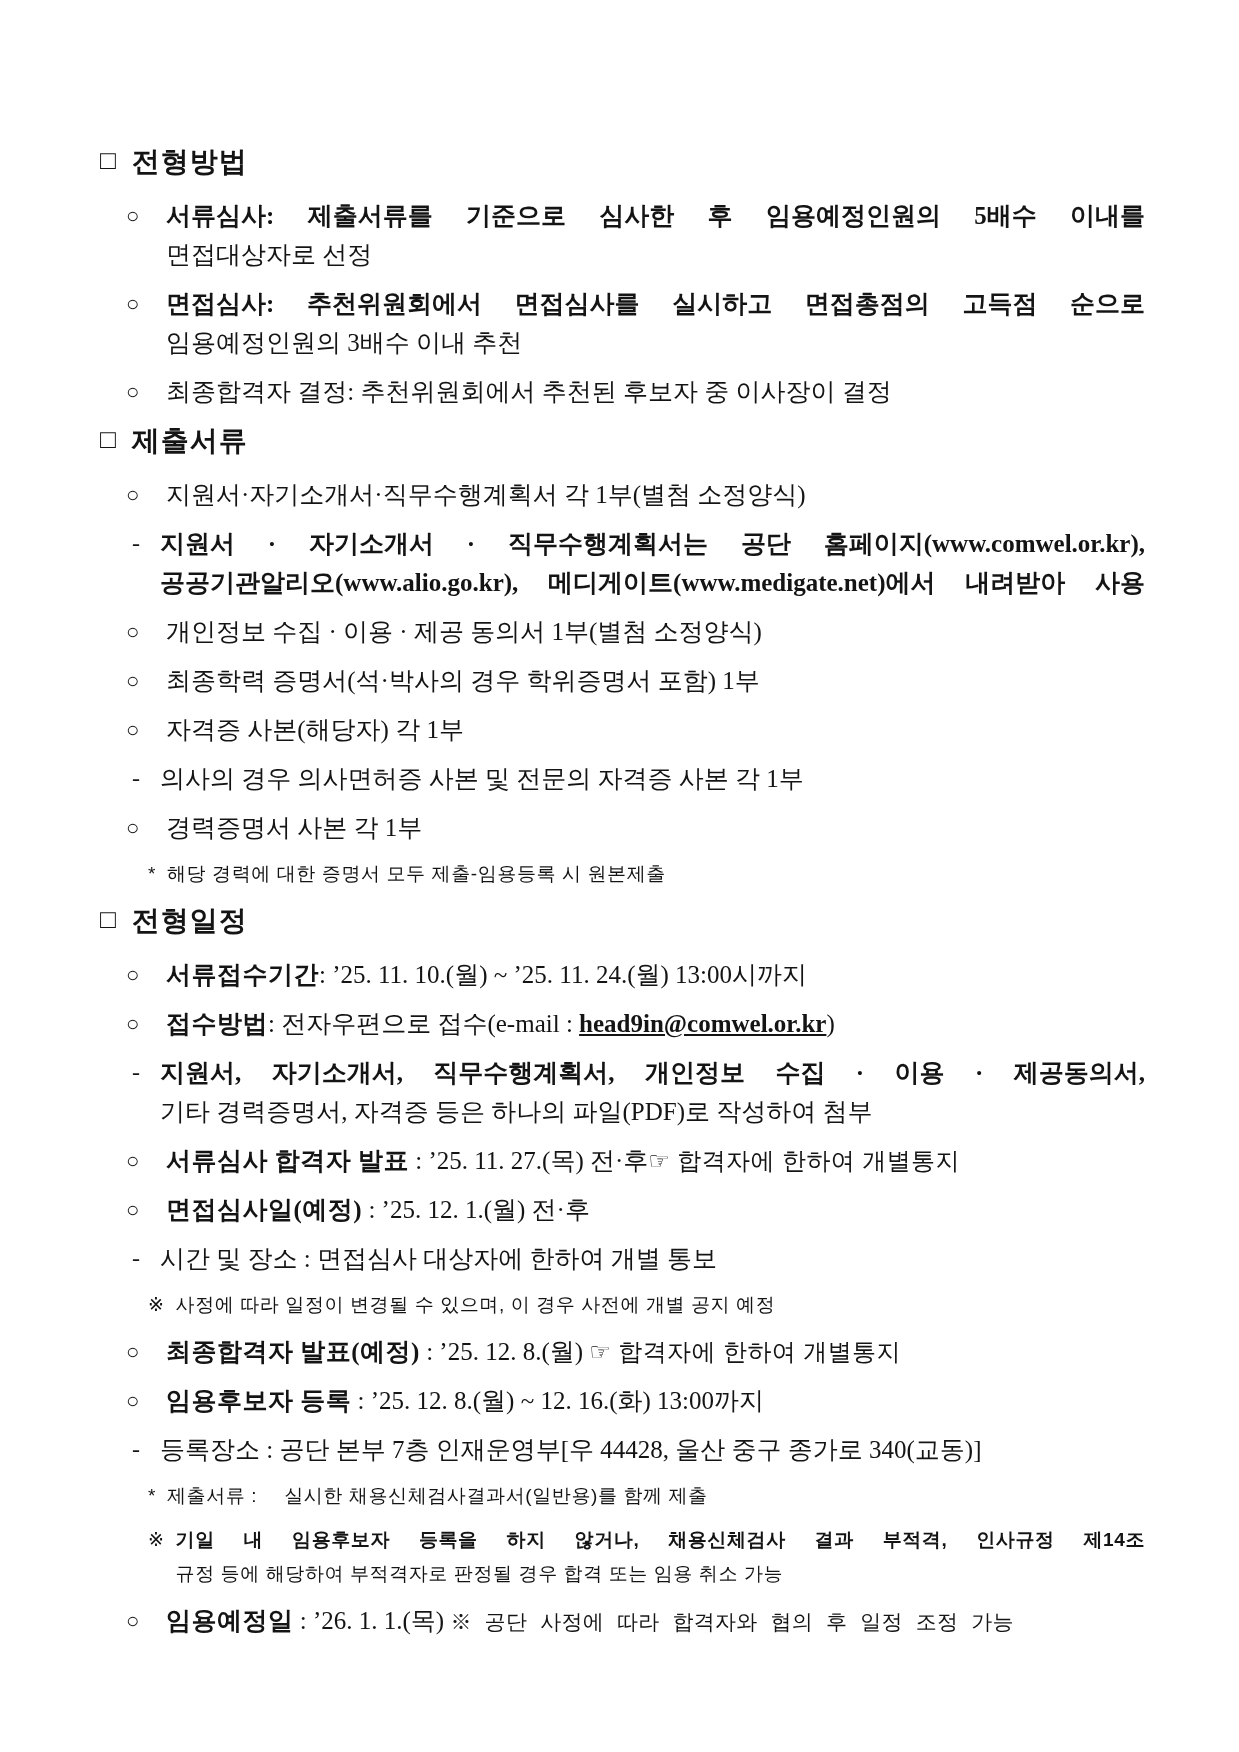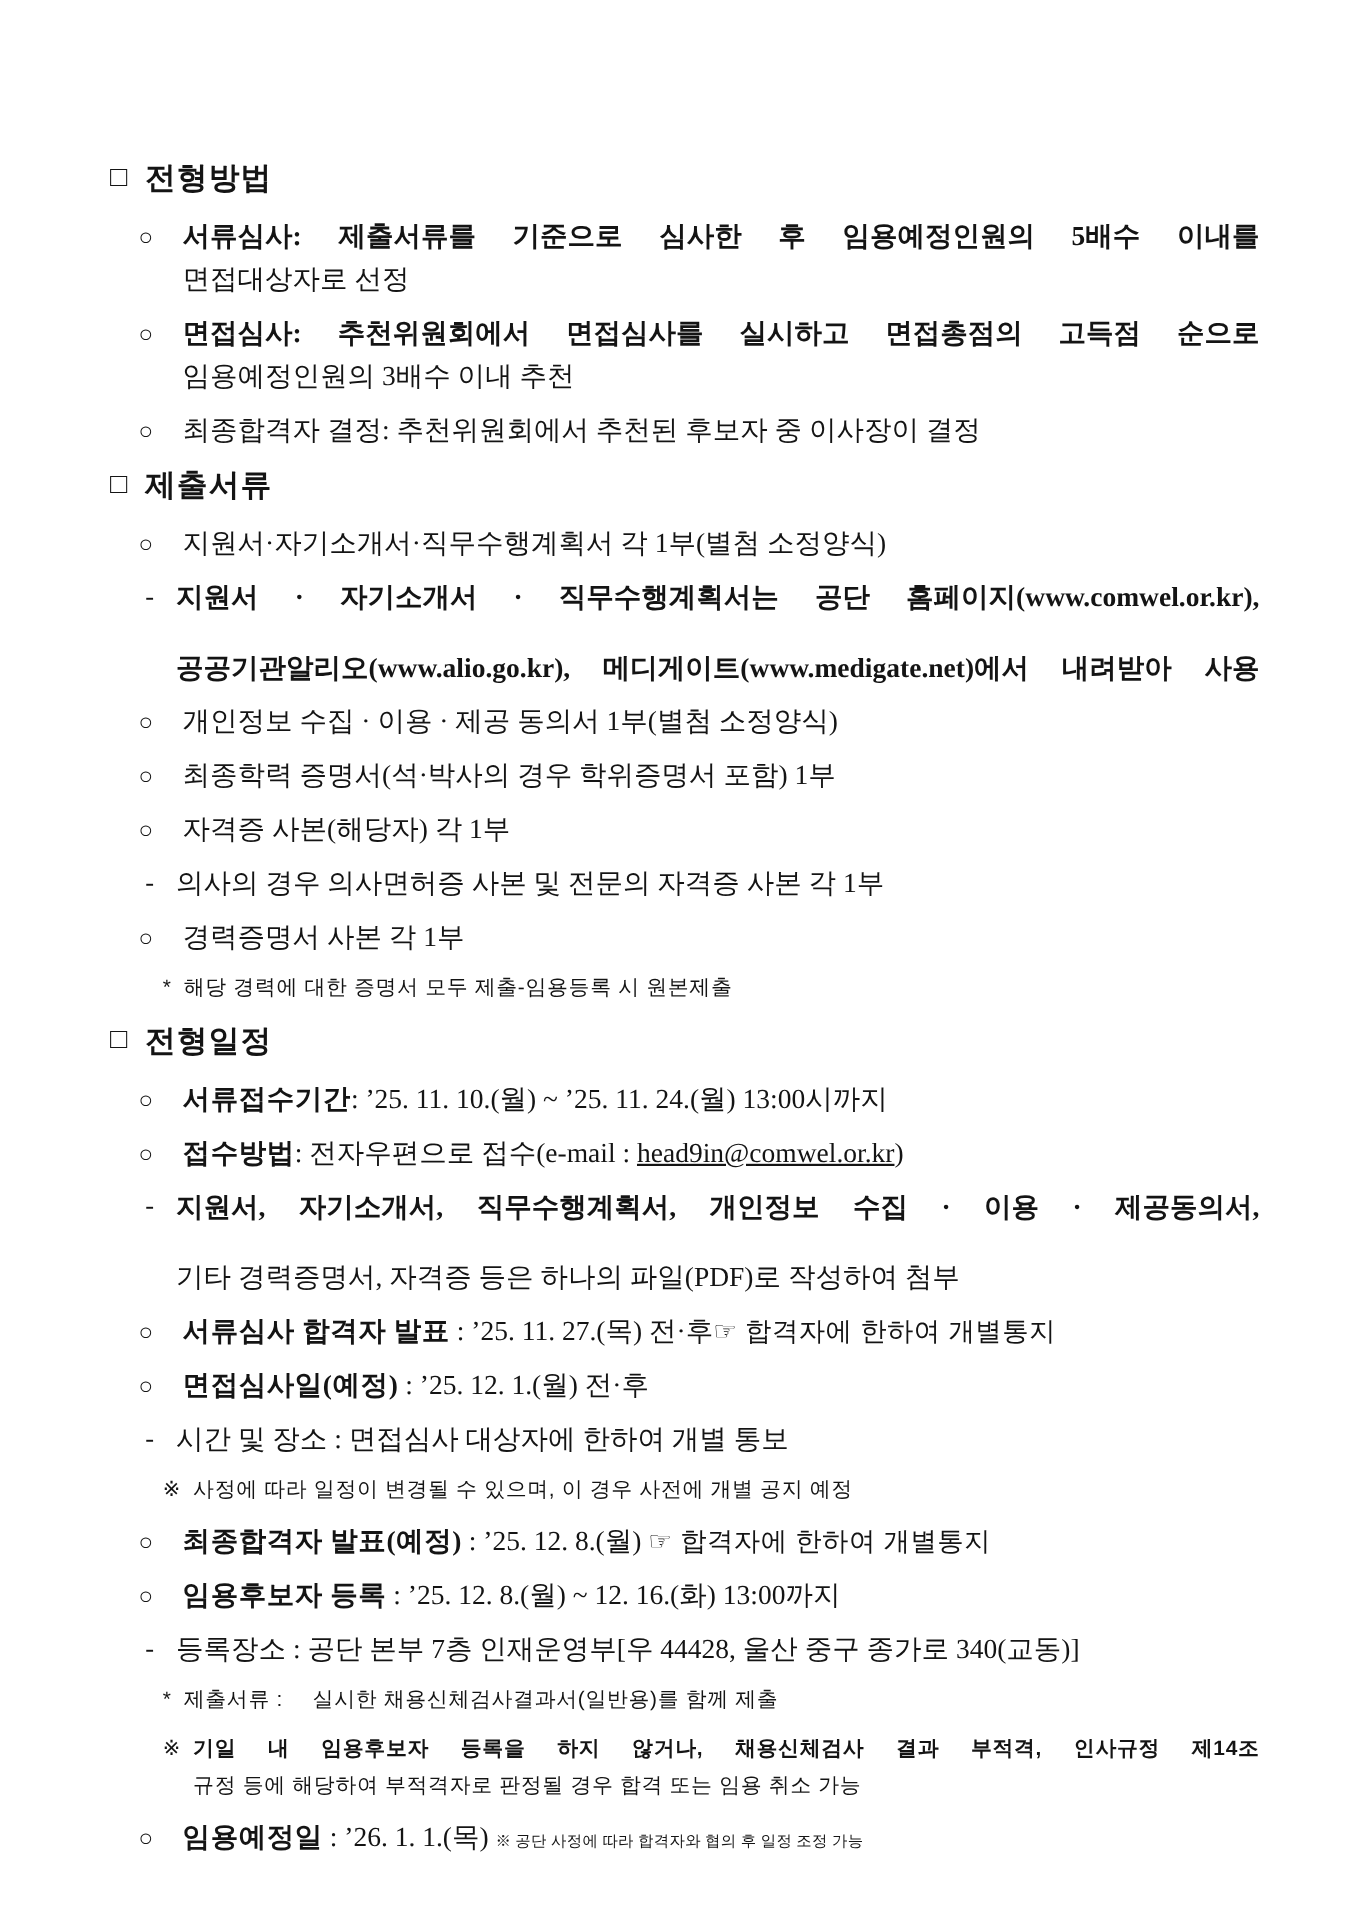--- a/index.html
+++ b/index.html
@@ -27,40 +27,40 @@
   .sec-title:first-child, section:first-child .sec-title{margin-top:0;}
   .sq{font-weight:normal;font-size:26px;position:relative;top:-2px;}
   .item{margin:0 0 10px 0;}
   .line{line-height:39px;}
   .l1{display:flex;padding-left:26px;}
   .l1 .marker{flex:0 0 40px;font-size:22px;}
   .txt{flex:1 1 auto;min-width:0;}
   .cont1{padding-left:66px;}
   .l2{display:flex;padding-left:32px;}
   .l2 .marker{flex:0 0 28px;font-size:24px;}
-  .cont2{padding-left:60px;margin-top:25px;}
+  .cont2{padding-left:60px;}
   .fill{text-align:justify;text-align-last:justify;font-weight:bold;}
   .blabel{font-family:Liberation Serif, serif;font-weight:bold;letter-spacing:0.5px;}
-  .email{font-weight:normal;text-decoration:underline;color:#141414;}
+  .email{font-weight:bold;text-decoration:underline;color:#141414;}
   .note{
     display:flex;padding-left:48px;
     font-family:"Liberation Sans","DejaVu Sans",sans-serif;
     font-size:19px;line-height:34px;letter-spacing:0.6px;
   }
   .note .nmark{flex:0 0 auto;margin-right:11px;}
   .note .nlabel{flex:0 0 auto;margin-right:27px;}
   .note .ncol{flex:1 1 auto;min-width:0;display:flex;flex-direction:column;}
   .nline{display:block;}
   .inline-note{
     font-family:"Liberation Sans","DejaVu Sans",sans-serif;
     font-size:24px;letter-spacing:0.4px;
   }
   .inline-note-md{
-    font-family:Liberation Serif, serif;
-    font-size:14px;letter-spacing:0.3px;
+    font-family:Liberation Mono, monospace;
+    font-size:21px;letter-spacing:0.3px;
   }
 </style>
 </head>
 <body>
 
 <div class="page">
   <div class="content">
 
     <section>
       <h2 class="sec-title">

